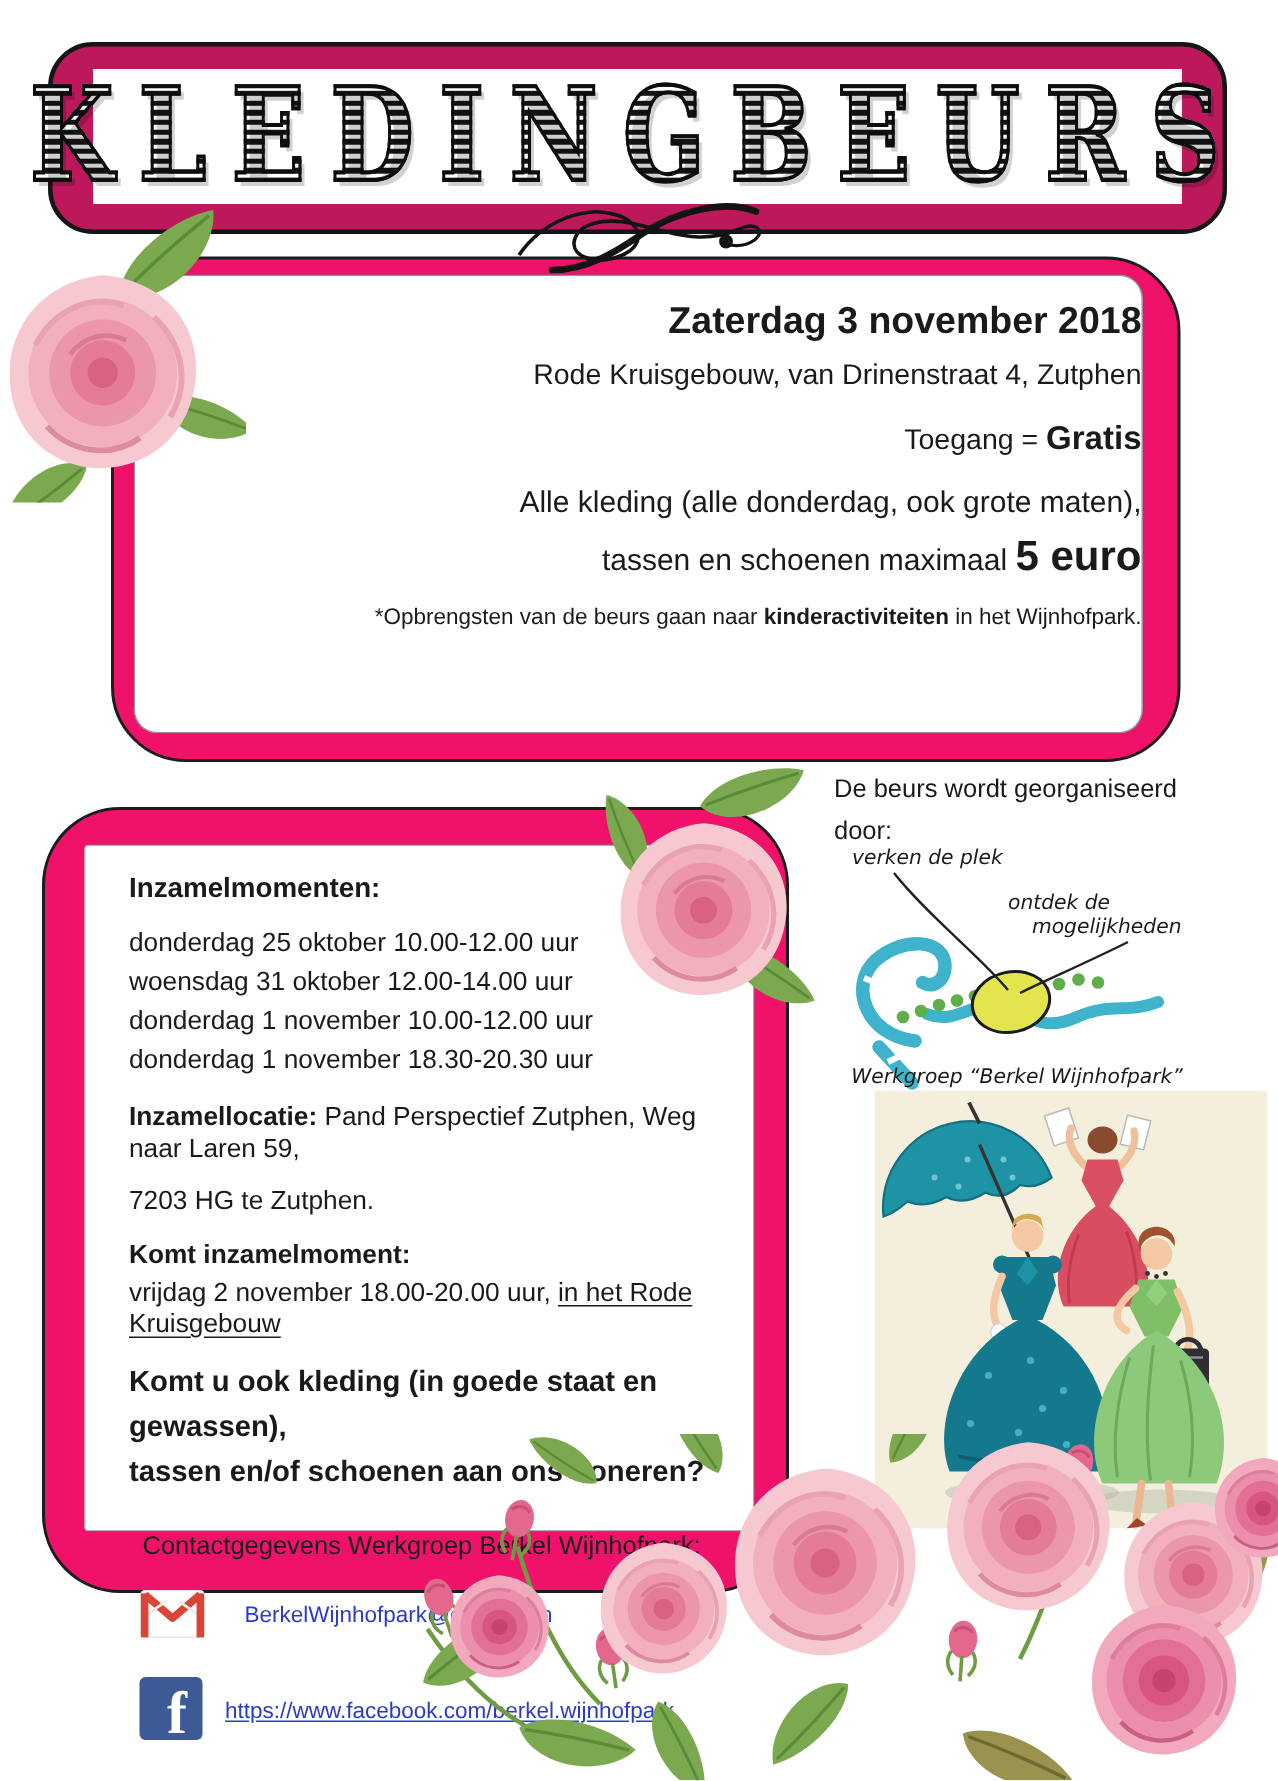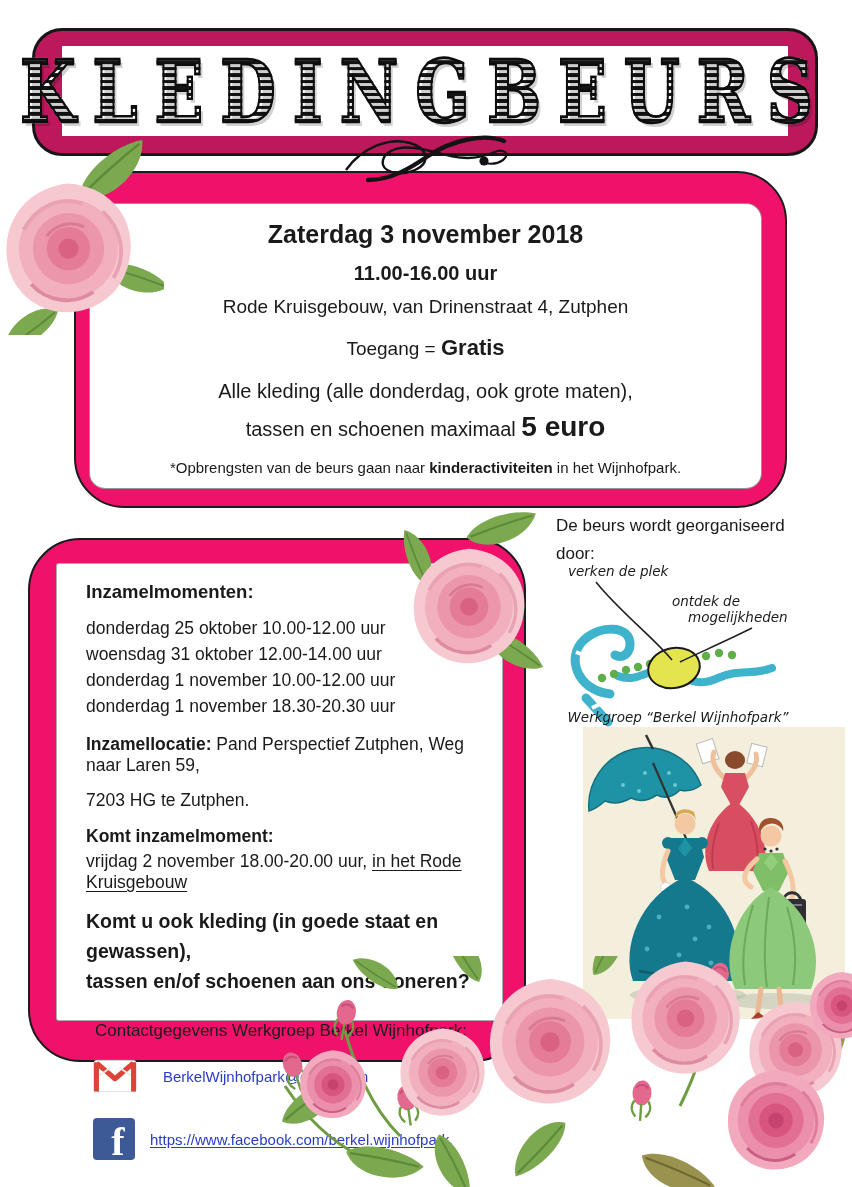--- a/index.html
+++ b/index.html
@@ -27,21 +27,21 @@
     text-shadow:3px 3px 0 rgba(0,0,0,0.18);
   }
   .flourish{position:absolute;left:332px;top:130px;z-index:6;}
   
   .pinkbox{position:absolute;background:#f0116a;border:2px solid #1c1c1c;box-sizing:border-box;}
   .box1{left:74px;top:171px;width:713px;height:337px;border-radius:50px;z-index:2;}
   .box1-inner{position:absolute;left:13px;right:23px;top:10px;bottom:17px;background:#fff;border-radius:16px;border:1px solid rgba(20,20,20,.45);}
   .box2{left:28px;top:538px;width:498px;height:524px;border-radius:52px;z-index:2;}
   .box2-inner{position:absolute;left:26px;right:21px;top:23px;bottom:39px;background:#fff;border-radius:3px;border:1px solid rgba(20,20,20,.35);}
   
-  .ev{text-align:center;margin-top:20px;}
+  .ev{text-align:right;}
   .ev-date{margin-top:16px;font-size:25px;font-weight:bold;}
   .ev-time{margin-top:13px;font-size:20px;font-weight:600;}
   .ev-venue{margin-top:11px;font-size:19px;}
   .ev-adm{margin-top:17px;font-size:19px;}
   .ev-adm b{font-size:22px;}
   .ev-offer1{margin-top:19px;font-size:20px;}
   .ev-offer2{margin-top:8px;font-size:20px;}
   .ev-offer2 b{font-size:28px;}
   .ev-note{margin-top:16px;font-size:15px;}
   
@@ -129,21 +129,20 @@
   <svg class="flourish" width="185" height="58" viewBox="0 0 185 58">
     <path d="M14,40 C30,17 58,7 78,13 C96,18 99,33 83,40 C67,47 48,42 51,30 C54,19 70,15 90,19 C114,24 134,34 160,23" fill="none" stroke="#131313" stroke-width="2.4"></path>
     <path d="M172,11 C152,3 120,10 96,26 C80,37 60,50 36,50" fill="none" stroke="#131313" stroke-width="4.4" stroke-linecap="round"></path>
     <path d="M160,23 C172,17 179,24 171,30 C164,35 153,35 150,30" fill="none" stroke="#131313" stroke-width="2.2"></path>
     <circle cx="152" cy="31" r="4.6" fill="#131313"></circle>
   </svg>
 
   <div class="pinkbox box1">
     <div class="box1-inner ev">
       <div class="ev-date">Zaterdag 3 november 2018</div>
-      <div class="ev-time">11.00-16.00 uur</div>
       <div class="ev-venue">Rode Kruisgebouw, van Drinenstraat 4, Zutphen</div>
       <div class="ev-adm"><span>Toegang = </span><b>Gratis</b></div>
       <div class="ev-offer1">Alle kleding (alle donderdag, ook grote maten),</div>
       <div class="ev-offer2"><span>tassen en schoenen maximaal </span><b>5 euro</b></div>
       <div class="ev-note"><span>*Opbrengsten van de beurs gaan naar </span><b>kinderactiviteiten</b><span> in het Wijnhofpark.</span></div>
     </div>
   </div>
 
   <div class="org-intro">
     <div>De beurs wordt georganiseerd</div>

